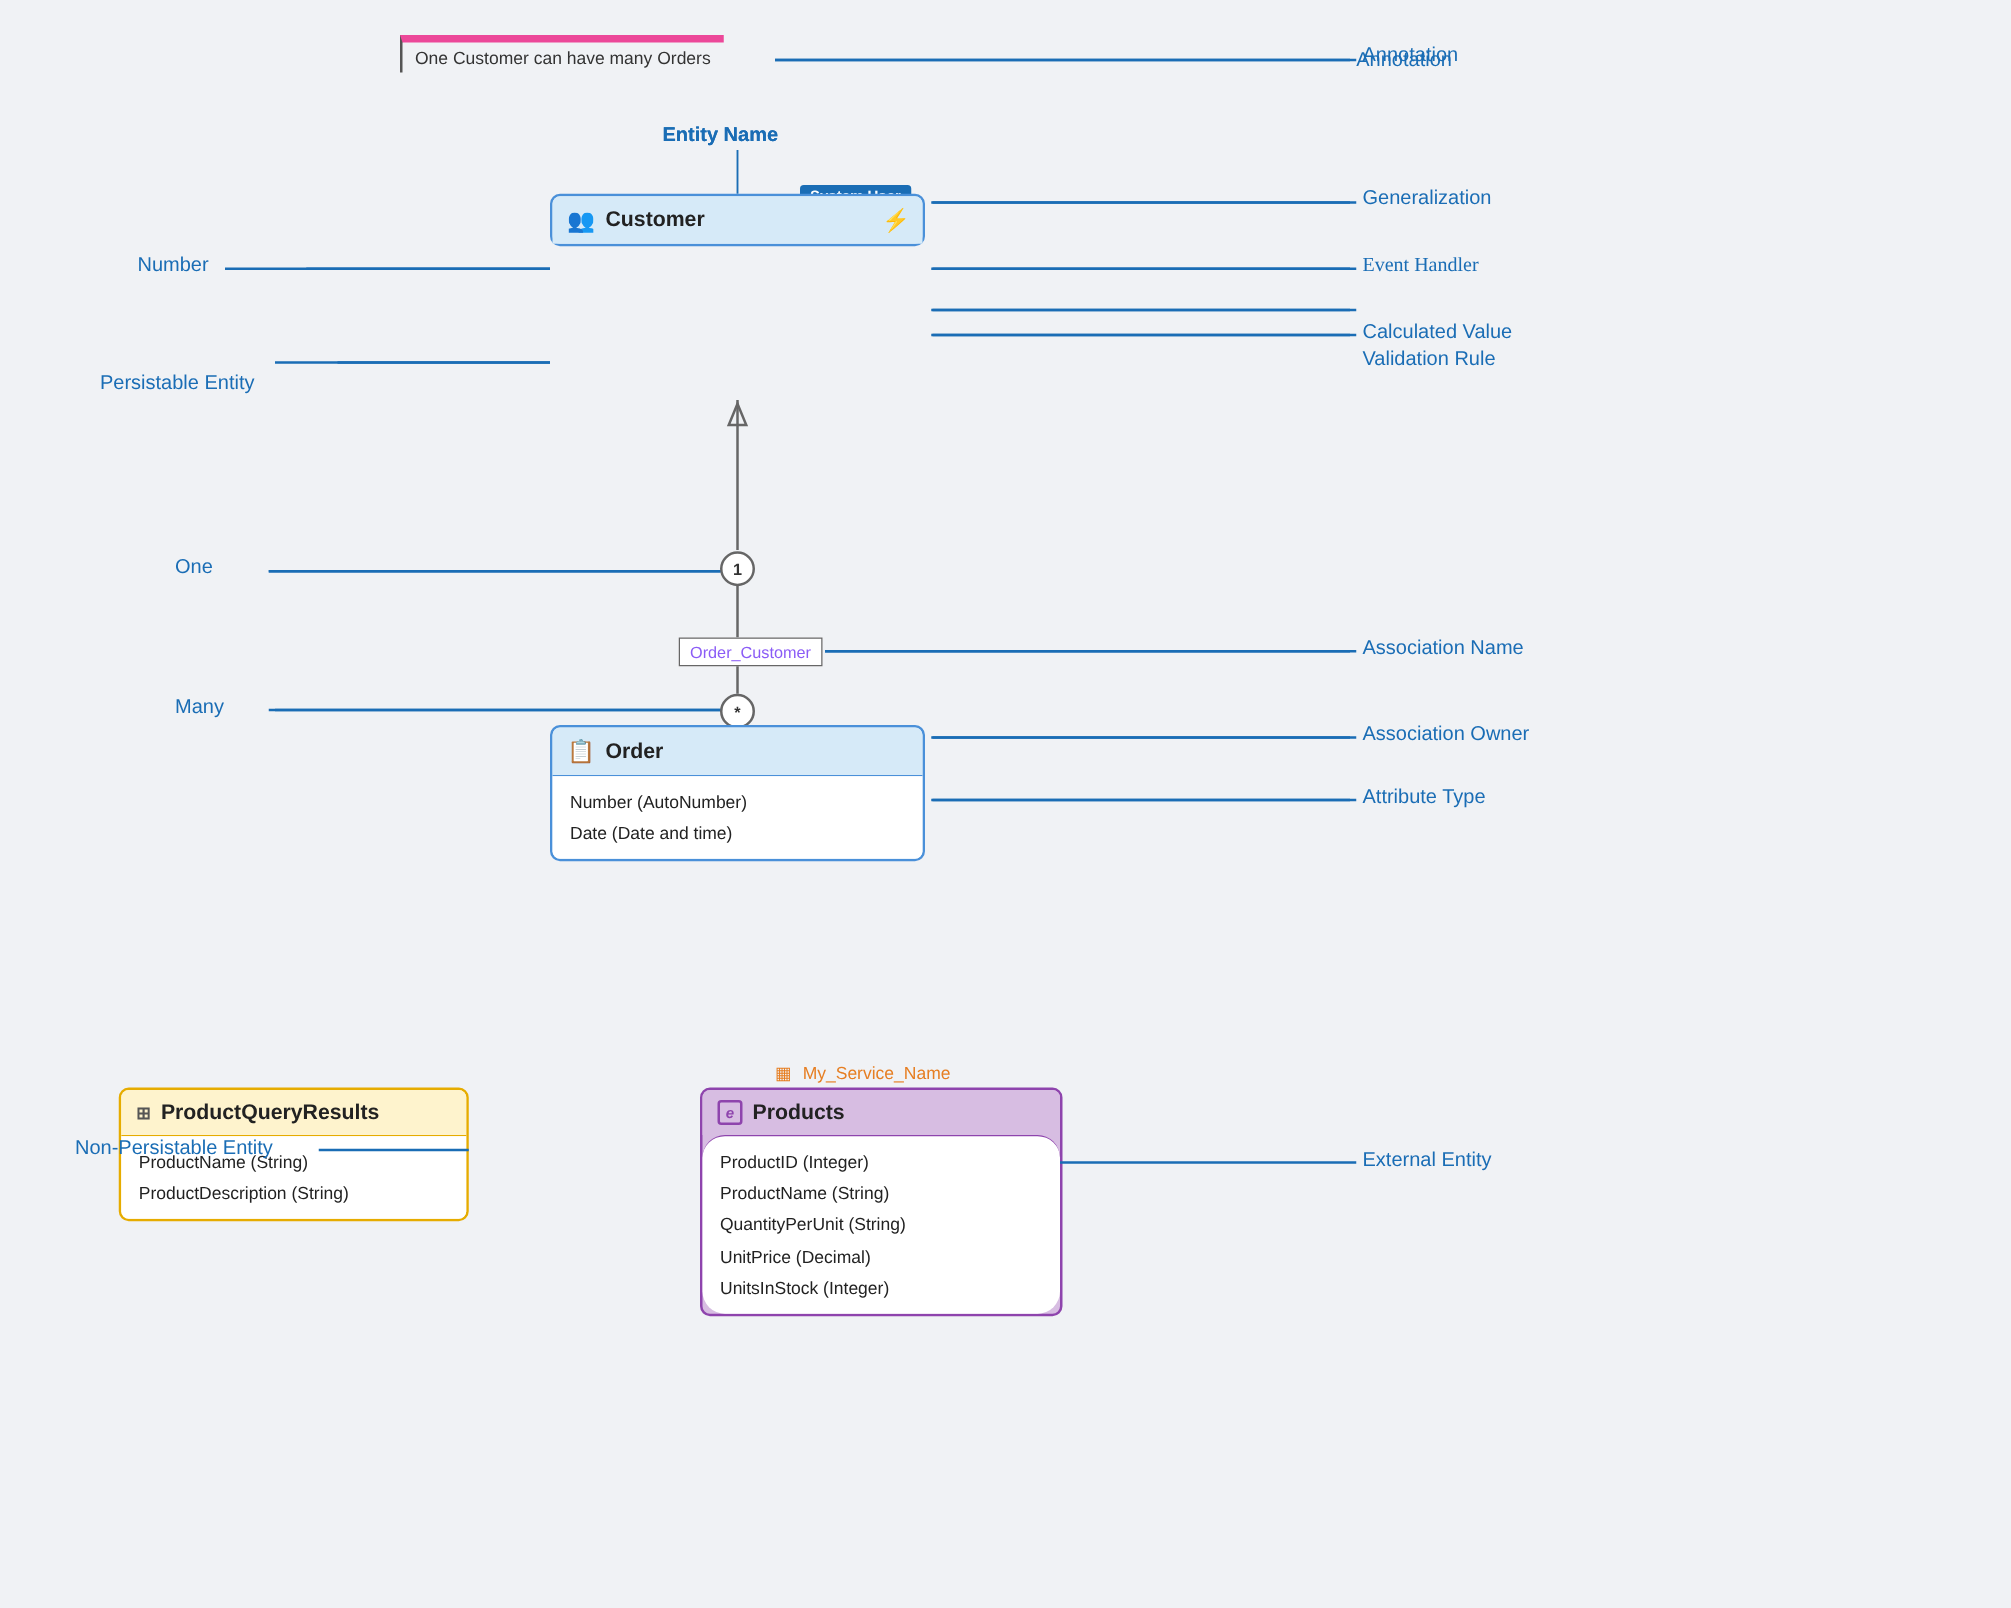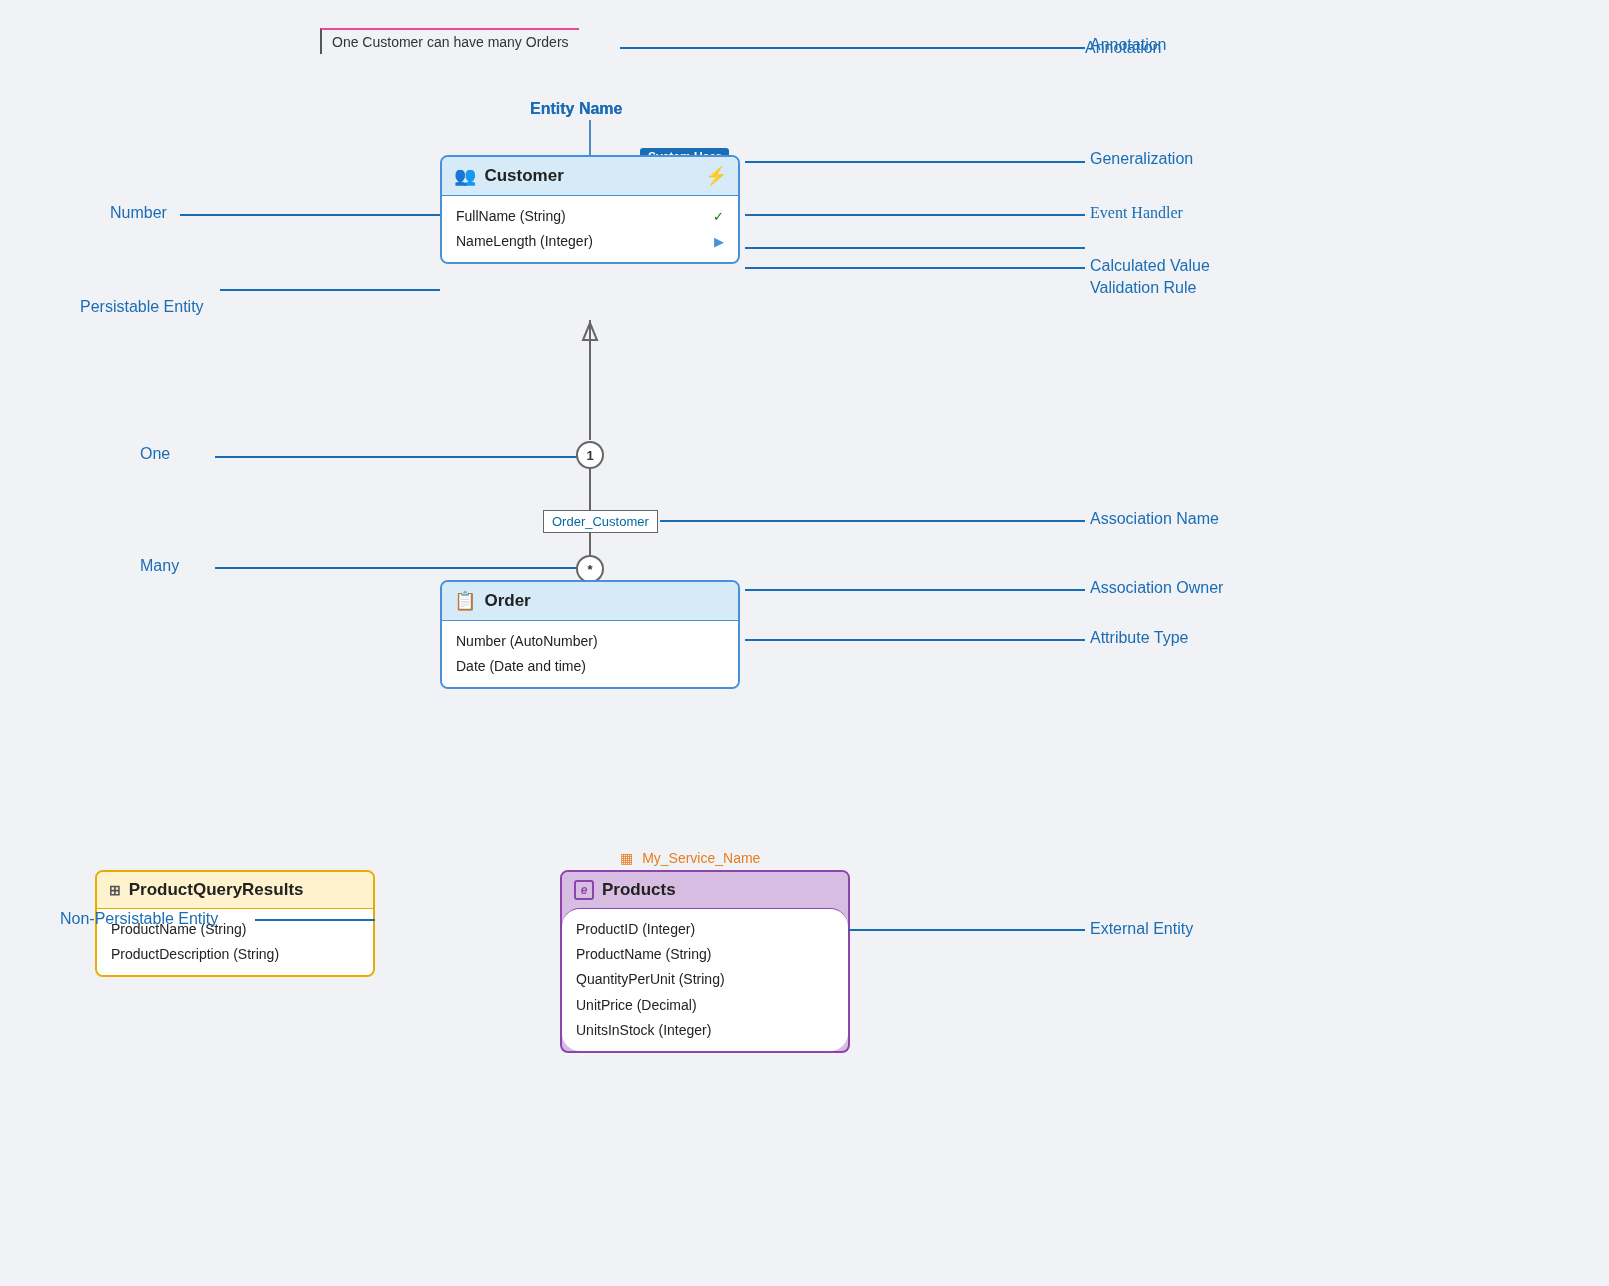--- a/index.html
+++ b/index.html
@@ -120,37 +120,37 @@
       top: 148px;
     }
 
     
     .assoc-box {
       position: absolute;
       border: 1px solid #666;
       background: white;
       padding: 3px 8px;
       font-size: 13px;
-      color: #0369a1;
+      color: #8b5cf6;
     }
 
     
     .label {
       position: absolute;
       color: #1a6db5;
       font-size: 16px;
       font-weight: 500;
       white-space: nowrap;
     }
 
     
     .annotation-box {
       position: absolute;
       border-left: 2px solid #555;
-      border-top: 2px solid #ec4899;
+      border-top: 6px solid #ec4899;
       padding: 4px 10px;
       font-size: 14px;
       color: #333;
       background: transparent;
       top: 28px;
       left: 320px;
       white-space: nowrap;
     }
 
     
@@ -248,30 +248,20 @@
   <div class="entity-name-label" style="left: 530px; top: 100px; display: block;">Entity Name</div>
 
   <div class="generalization-badge">System.User</div>
 
   <div class="entity-box" id="customer-entity">
     <div class="entity-header">
       <span class="icon">👥</span>
       <span>Customer</span>
       <span class="event-icon">⚡</span>
     </div>
-    <div class="entity-body">
-      <div class="entity-attr">
-        <span>FullName (String)</span>
-        <span class="attr-icon" style="color:green;">✓</span>
-      </div>
-      <div class="entity-attr">
-        <span>NameLength (Integer)</span>
-        <span class="attr-icon" style="color:#4a90d9;">▶</span>
-      </div>
-    </div>
   </div>
 
   <div class="circle-notation" style="left: 576px; top: 441px;">
     <span>1</span>
   </div>
 
   <div class="assoc-box" style="left: 543px; top: 510px;">
     <span>Order_Customer</span>
   </div>
 

